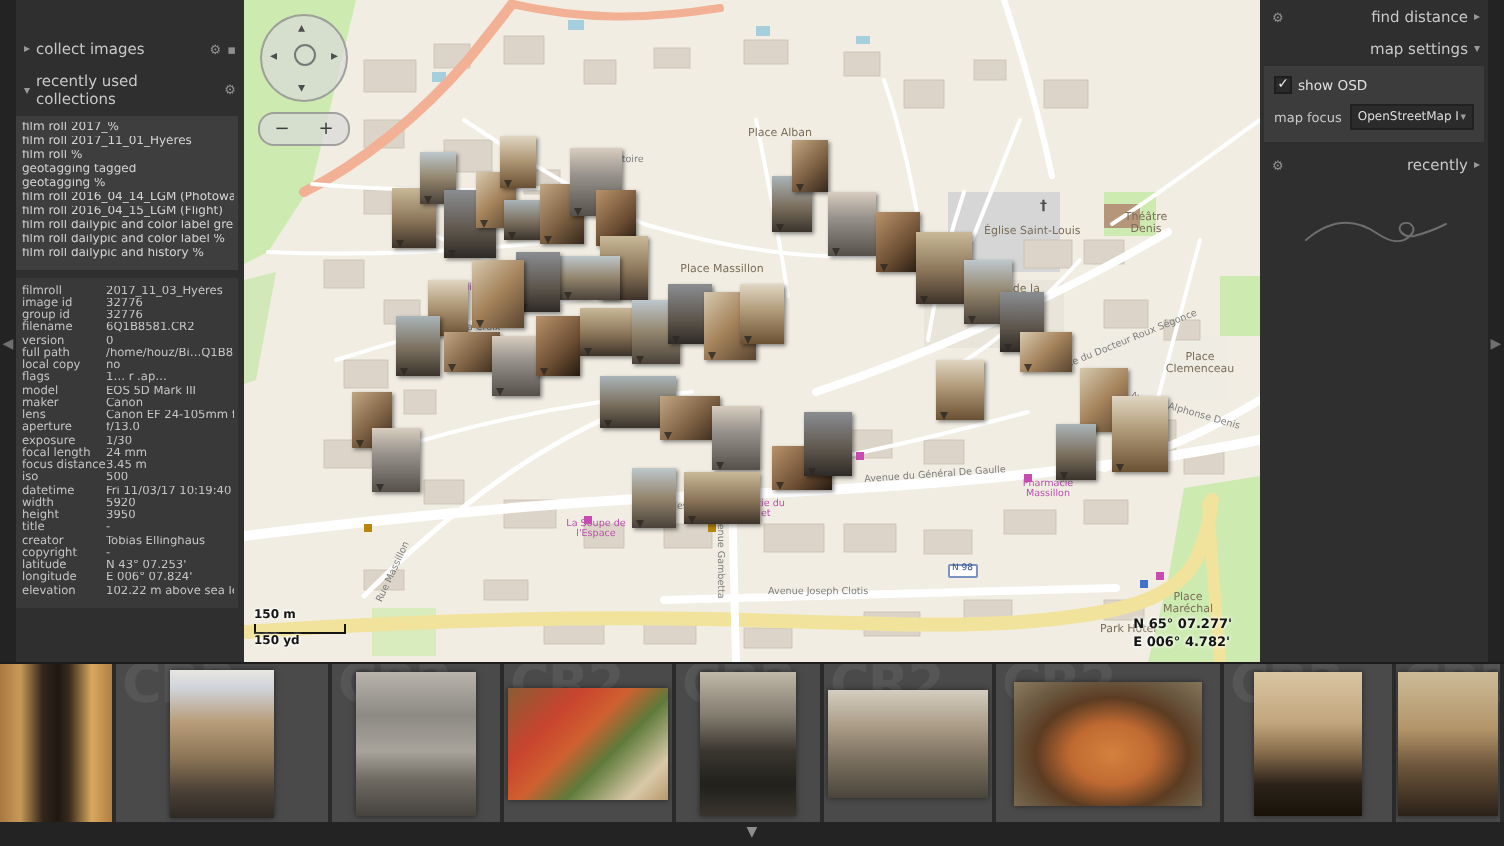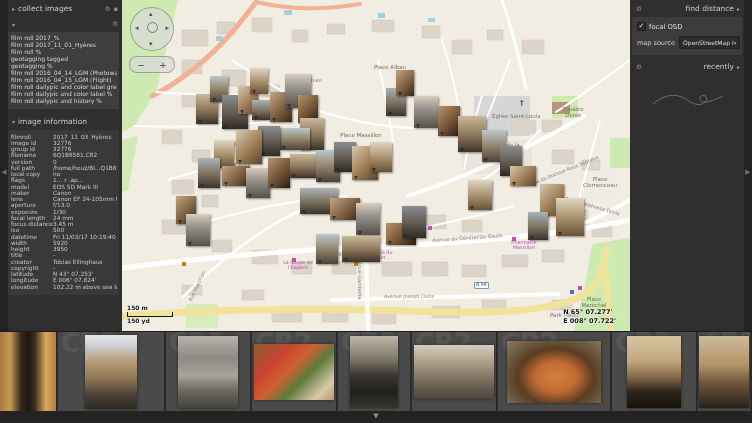--- a/index.html
+++ b/index.html
@@ -5,21 +5,21 @@
   html,body{margin:0;padding:0;background:#1b1b1b;}
   .app{position:relative;width:752px;height:423px;background:#242424;overflow:hidden;
        font-family:"DejaVu Sans",sans-serif;-webkit-font-smoothing:antialiased;}
 
   
   .panel{position:absolute;top:0;height:331px;width:122px;background:#2f2f2f;}
   .panel.left{left:0;} .panel.right{right:0;}
   .gutter-v{position:absolute;top:0;width:8px;height:331px;background:#232323;z-index:5;}
   .gutter-v.gl{left:0;} .gutter-v.gr{right:0;}
   .edge-handle{position:absolute;top:168px;width:8px;text-align:center;font-size:7px;color:#6f6f6f;cursor:pointer;}
-  .lp-content{position:absolute;left:8px;top:0;width:114px;}
+  .lp-content{position:absolute;left:8px;top:16px;width:114px;}
   .rp-content{position:absolute;left:0;top:0;width:114px;}
 
   .mod-header{display:flex;align-items:center;gap:3px;padding:4px 4px 3px 4px;
               font-size:7.5px;color:#c9c9c9;cursor:pointer;}
   .mod-header .exp{font-size:6px;color:#9a9a9a;}
   .hdr-icons{margin-left:auto;display:flex;gap:3px;font-size:6.5px;color:#8f8f8f;}
 
   .coll-list{background:#3e3e3e;margin:1px 3px 4px 0;padding:3px 2px 4px 3px;}
   .coll-item{font-size:6px;color:#d4d4d4;line-height:1.16;white-space:nowrap;overflow:hidden;cursor:pointer;}
 
@@ -117,40 +117,37 @@
       <div class="mod-header">
         <span class="exp">▸</span>
         <span>collect images</span>
         <span class="hdr-icons">
           <span>⚙</span>
           <span>▪</span>
         </span>
       </div>
       <div class="mod-header">
         <span class="exp">▾</span>
+        <span>recently used collections</span>
         <span class="hdr-icons">
           <span>⚙</span>
         </span>
       </div>
       <div class="coll-list" id="coll-list">
           <div class="coll-item">film roll 2017_%</div>
           <div class="coll-item">film roll 2017_11_01_Hyères</div>
           <div class="coll-item">film roll %</div>
           <div class="coll-item">geotagging tagged</div>
           <div class="coll-item">geotagging %</div>
           <div class="coll-item">film roll 2016_04_14_LGM (Photowalk)</div>
           <div class="coll-item">film roll 2016_04_15_LGM (Flight)</div>
           <div class="coll-item">film roll dailypic and color label green</div>
           <div class="coll-item">film roll dailypic and color label %</div>
           <div class="coll-item">film roll dailypic and history %</div>
         </div>
-      <div class="mod-header">
-        <span class="exp">▾</span>
-        <span>image information</span>
-      </div>
       <div class="info-box" id="info-box">
           <div class="info-row">
             <span class="info-label">filmroll</span>
             <span class="info-value">2017_11_03_Hyères</span>
           </div>
           <div class="info-row">
             <span class="info-label">image id</span>
             <span class="info-value">32776</span>
           </div>
           <div class="info-row">
@@ -450,38 +447,42 @@
       <span>−</span>
       <span>+</span>
     </div>
     <div class="scalebar">
       <div>150 m</div>
       <div class="scale-line"></div>
       <div>150 yd</div>
     </div>
     <div class="coords">
       <div>N 65° 07.277'</div>
-      <div>E 008° 07.722'</div>
+      <div>E 006° 4.782'</div>
     </div>
   </main>
 
   <aside class="panel right">
     <div class="rp-content">
       <div class="rp-header">
         <span class="gear">⚙</span>
         <span class="rp-title">find distance</span>
         <span class="exp">▸</span>
       </div>
+      <div class="rp-header">
+        <span class="rp-title">map settings</span>
+        <span class="exp">▾</span>
+      </div>
       <div class="ms-body">
         <div class="osd-row">
           <span class="cbx">✓</span>
-          <span>focal OSD</span>
+          <span>show OSD</span>
         </div>
         <div class="src-row">
-          <span class="src-label">map source</span>
+          <span class="src-label">map focus</span>
           <span class="dropdown">
             <span class="dd-val">OpenStreetMap I</span>
             <span class="dd-arrow">▾</span>
           </span>
         </div>
       </div>
       <div class="rp-header">
         <span class="gear">⚙</span>
         <span class="rp-title">recently</span>
         <span class="exp">▸</span>

